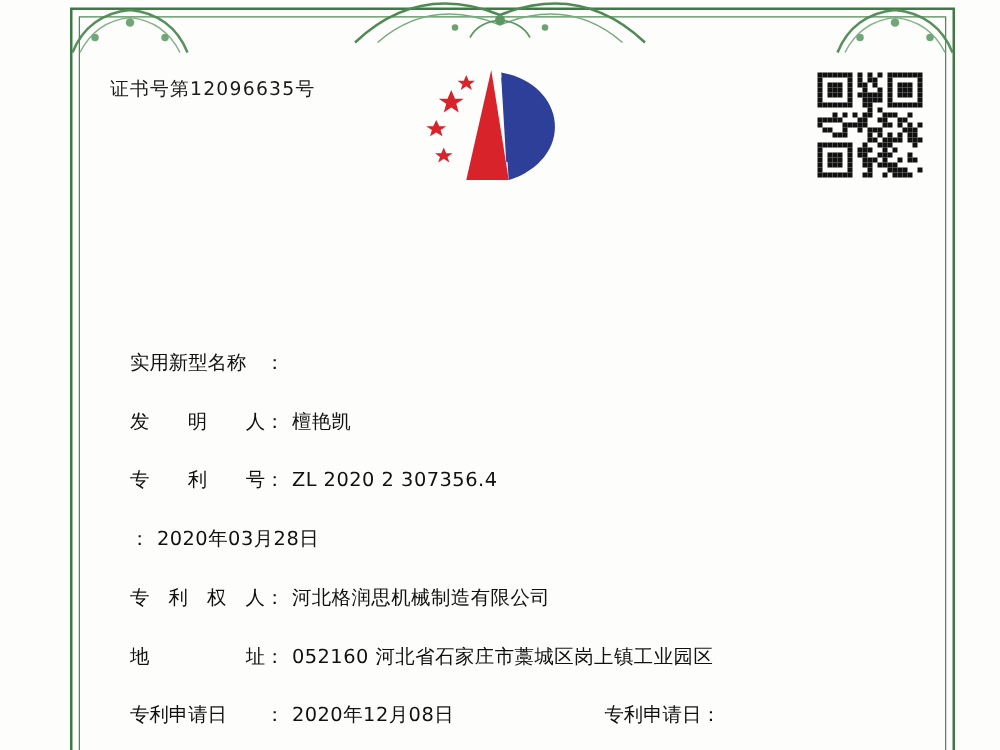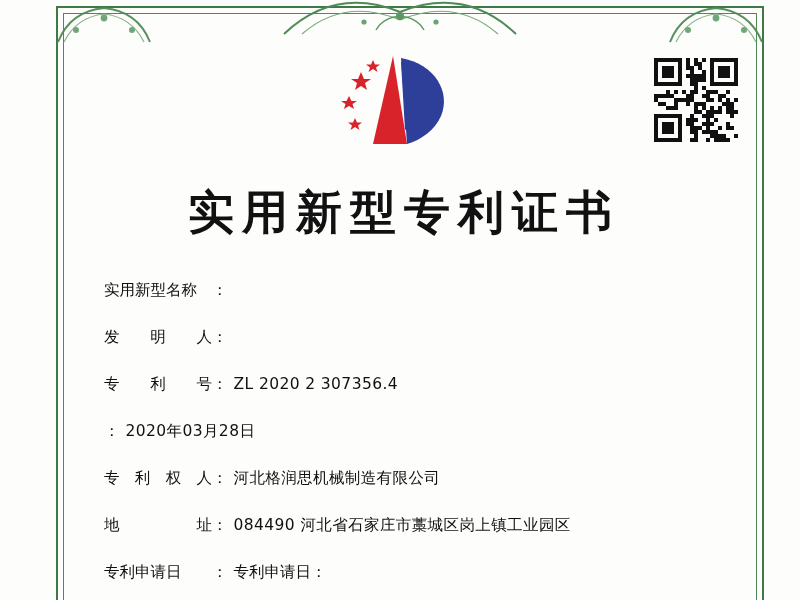--- a/index.html
+++ b/index.html
@@ -188,20 +188,21 @@
 
   <svg class="top-center-orn" viewBox="0 0 240 44">
     <path d="M4 40 C40 6 80 2 120 18 C160 2 200 6 236 40" fill="none" stroke="#4f8a55" stroke-width="2"></path>
     <path d="M22 40 C52 14 86 12 120 26 C154 12 188 14 218 40" fill="none" stroke="#78ab7e" stroke-width="1.2"></path>
     <path d="M96 36 C106 18 134 18 144 36" fill="none" stroke="#5c9663" stroke-width="1.4"></path>
     <circle cx="120" cy="22" r="4" fill="#5c9663"></circle>
     <circle cx="84" cy="28" r="2.6" fill="#6aa271"></circle>
     <circle cx="156" cy="28" r="2.6" fill="#6aa271"></circle>
   </svg>
 
+  <div class="cert-no">证书号第12096635号</div>
 
   <div class="qr" id="qr">
       <i></i>
       <i></i>
       <i></i>
       <i></i>
       <i></i>
       <i></i>
       <i></i>
       <i style="background: transparent;"></i>
@@ -645,36 +646,36 @@
     <path d="M86 10 C120 16 136 44 126 68 C120 82 106 92 92 96 L86 10 Z" fill="#2e3f99"></path>
     <path d="M86 14 C112 22 122 46 112 62 C106 72 98 78 90 82 Z" fill="#2e3f99"></path>
     <g fill="#d8232a">
       <polygon points="46,24 49,31 56,31 50,35 52,42 46,38 40,42 42,35 36,31 43,31"></polygon>
       <polygon points="34,48 36.5,53 42,53 37.5,56 39,61 34,58 29,61 30.5,56 26,53 31.5,53"></polygon>
       <polygon points="40,70 42,74.5 47,74.5 43,77.5 44.5,82 40,79 35.5,82 37,77.5 33,74.5 38,74.5"></polygon>
       <polygon points="58,12 60,16.5 65,16.5 61,19.5 62.5,24 58,21 53.5,24 55,19.5 51,16.5 56,16.5"></polygon>
     </g>
   </svg>
 
-  <div class="main-title">实用新型专利证书</div>
 
   <div class="fields">
 
     <div class="field-row">
       <div class="field-label">实用新型名称</div>
       <div class="field-colon">：</div>
     </div>
 
     <div class="field-row">
       <div class="field-label spread">
         <span>发</span>
         <span>明</span>
         <span>人</span>
       </div>
       <div class="field-colon">：</div>
+      <div class="field-value">檀艳凯</div>
     </div>
 
     <div class="field-row">
       <div class="field-label spread">
         <span>专</span>
         <span>利</span>
         <span>号</span>
       </div>
       <div class="field-colon">：</div>
       <div class="field-value">ZL 2020 2 307356.4</div>
@@ -695,24 +696,25 @@
       <div class="field-colon">：</div>
       <div class="field-value">河北格润思机械制造有限公司</div>
     </div>
 
     <div class="field-row">
       <div class="field-label spread">
         <span>地</span>
         <span>址</span>
       </div>
       <div class="field-colon">：</div>
-      <div class="field-value">084490 河北省石家庄市藁城区岗上镇工业园区</div>
+      <div class="field-value">052160 河北省石家庄市藁城区岗上镇工业园区</div>
     </div>
 
     <div class="field-row dual">
       <div class="field-label">专利申请日</div>
       <div class="field-colon">：</div>
+      <div class="field-value">2020年12月08日</div>
       <div class="second-label">专利申请日</div>
       <div class="field-colon">：</div>
     </div>
 
   </div>
 </div>
 
 </body></html>

